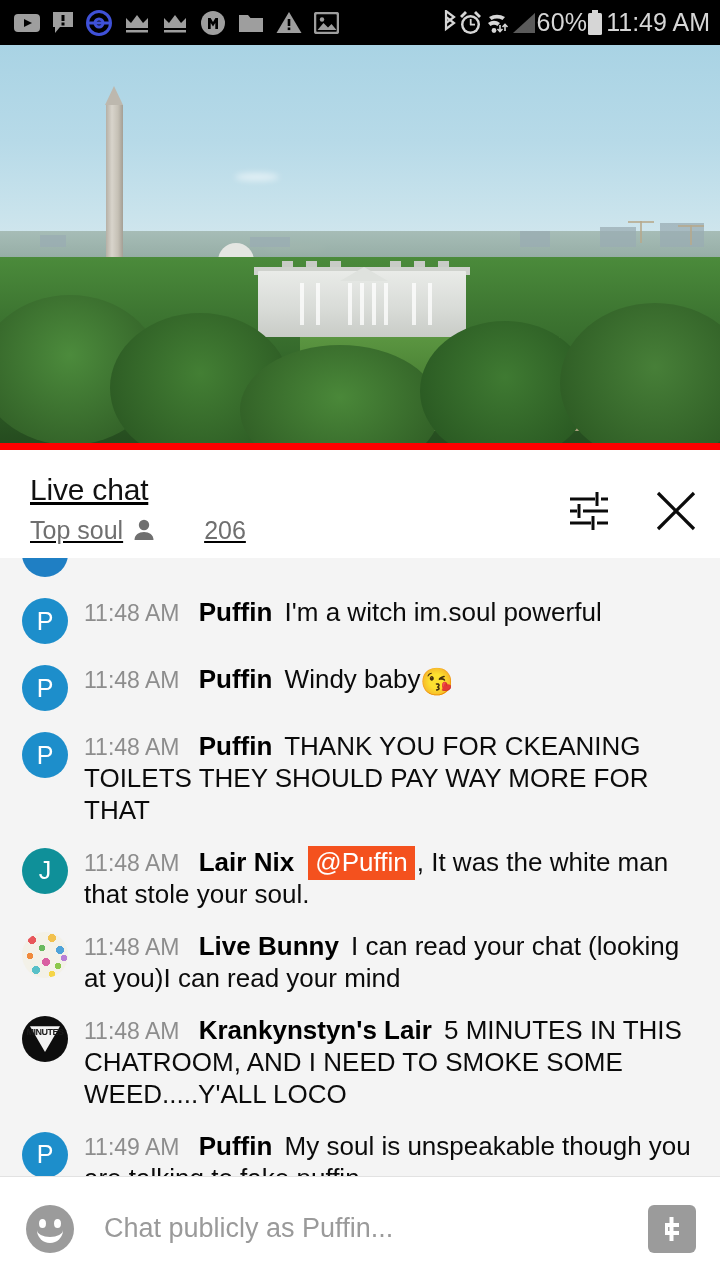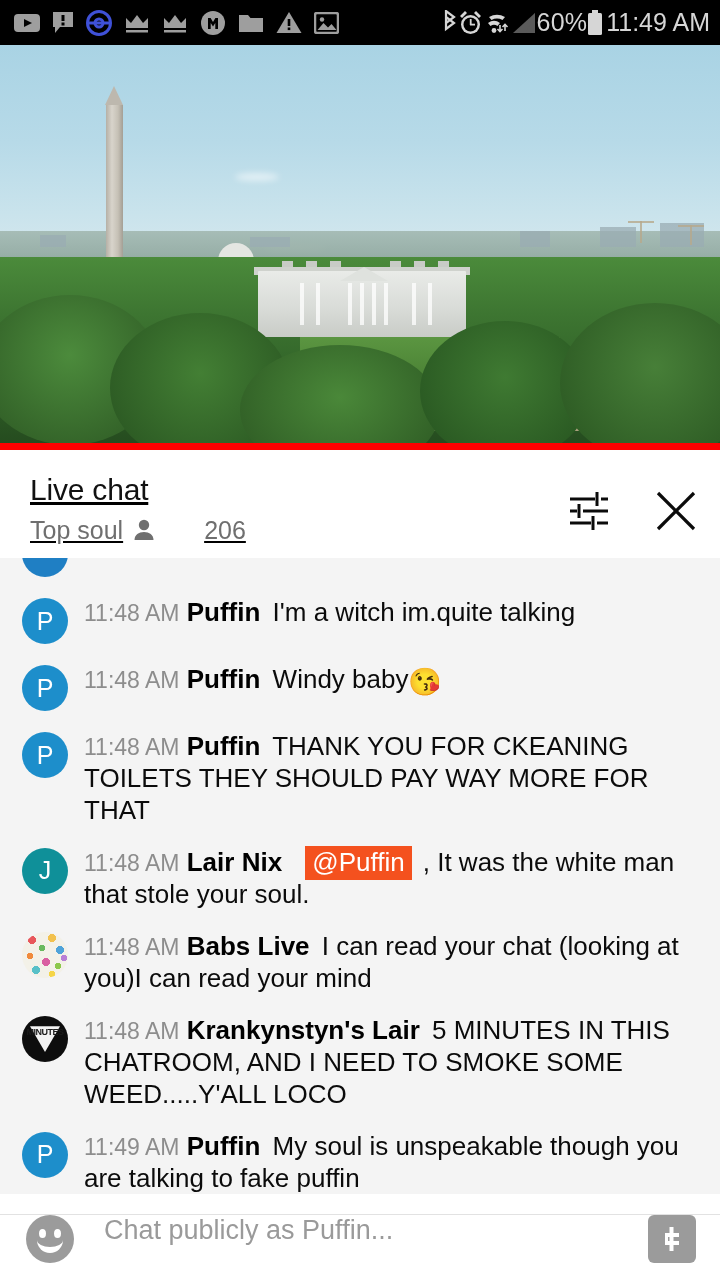--- a/index.html
+++ b/index.html
@@ -209,35 +209,35 @@
   }
   .pick-text {
     position: absolute; left: 50%; top: 35%; transform: translate(-50%,-50%);
     font-size: 9px; color: #1b1b1b; font-weight: bold; letter-spacing: -.5px;
     white-space: nowrap;
   }
   .msg-body {
     flex: 1; font-size: 26px; line-height: 1.23; color: #0b0b0b;
     padding-top: 2px; word-wrap: break-word;
   }
-  .time { color: #8d8d8d; font-size: 23px; margin-right: 0; }
+  .time { color: #8d8d8d; font-size: 23px; margin-right: 12px; }
   .author { color: #000000; font-weight: bold; margin-right: 5px; }
   .mention {
     background: #f4511e; color: #ffffff; padding: 1px 7px 3px;
-    margin: 0 11px;
+    margin: 0 2px;
   }
   .emoji { font-size: 27px; vertical-align: -3px; }
 
   
   .composer {
     position: absolute; bottom: 0; left: 0;
-    width: 720px; height: 66px;
+    width: 720px; height: 104px;
     background: #ffffff;
     border-top: 1px solid #e2e2e2;
-    display: flex; align-items: flex-start;
+    display: flex; align-items: center;
     padding: 0 24px 0 26px;
   }
   .smiley {
     width: 48px; height: 48px; border-radius: 50%;
     background: #9b9b9b; position: relative; flex: 0 0 48px;
   }
   .smiley .eye {
     position: absolute; top: 14px; width: 7px; height: 9px;
     background: #ffffff; border-radius: 50%;
   }
@@ -436,21 +436,21 @@
       </div>
     </div>
 
     <div class="msg">
       <div class="avatar" style="background:#1d8ecb;">
         <span>P</span>
       </div>
       <div class="msg-body">
         <span class="time">11:48 AM</span>
         <span class="author">Puffin</span>
-        <span>I'm a witch im.quite talking</span>
+        <span>I'm a witch im.soul powerful</span>
       </div>
     </div>
 
     <div class="msg">
       <div class="avatar" style="background:#1d8ecb;">
         <span>P</span>
       </div>
       <div class="msg-body">
         <span class="time">11:48 AM</span>
         <span class="author">Puffin</span>
@@ -477,21 +477,21 @@
         <span class="time">11:48 AM</span>
         <span class="author">Lair Nix</span>
         <span class="mention">@Puffin</span><span>, It was the white man that stole your soul.</span>
       </div>
     </div>
 
     <div class="msg">
       <div class="avatar confetti"></div>
       <div class="msg-body">
         <span class="time">11:48 AM</span>
-        <span class="author">Babs Live</span>
+        <span class="author">Live Bunny</span>
         <span>I can read your chat (looking at you)I can read your mind</span>
       </div>
     </div>
 
     <div class="msg">
       <div class="avatar pick">
         <div class="pick-shape"></div>
         <div class="pick-text">MINUTES</div>
       </div>
       <div class="msg-body">

